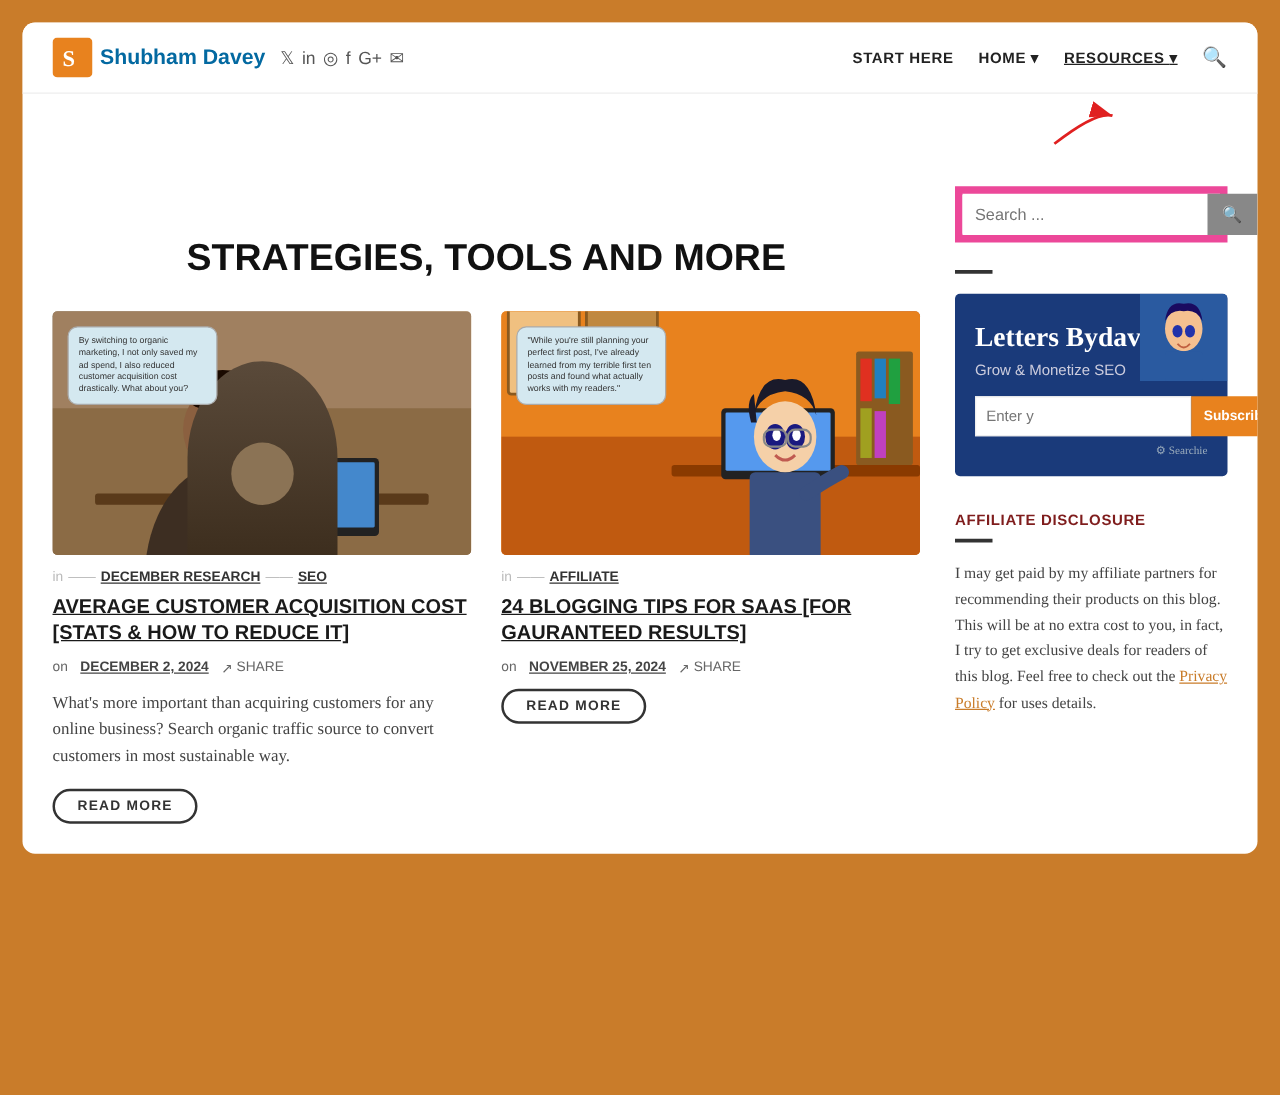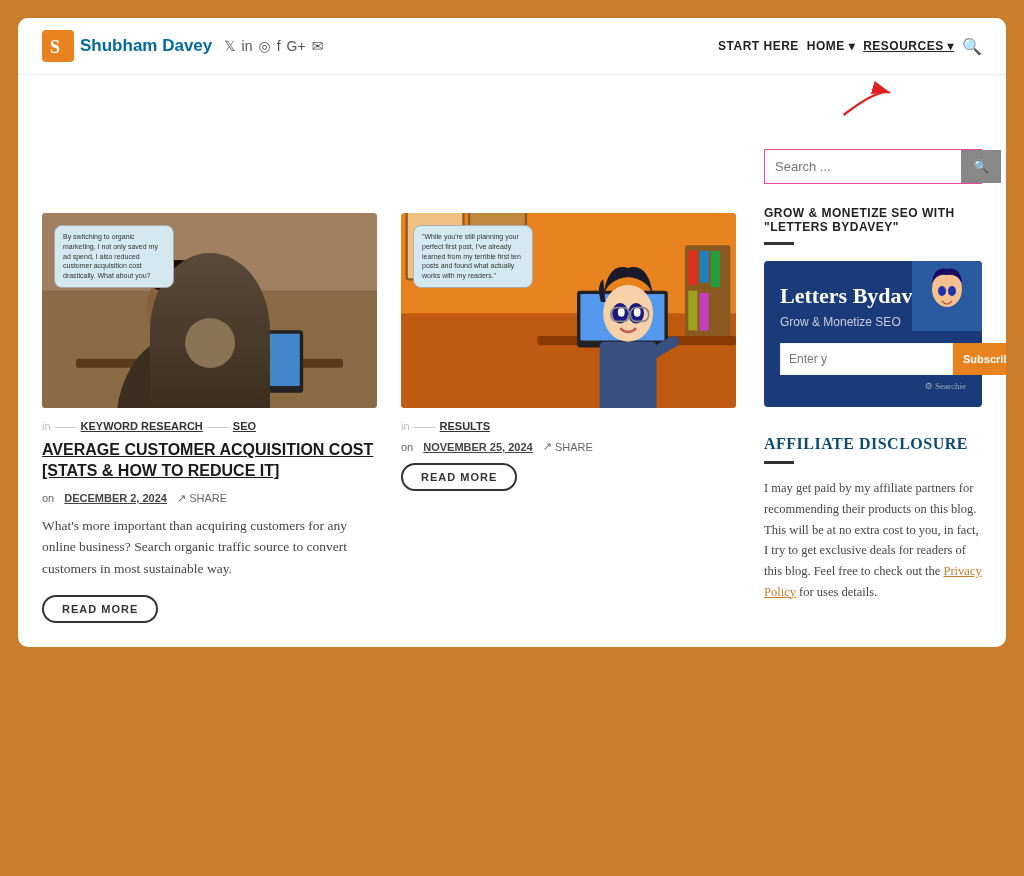--- a/index.html
+++ b/index.html
@@ -54,21 +54,21 @@
     }
     .social-icon {
       font-size: 14px;
       color: #555;
       text-decoration: none;
       font-family: Arial, sans-serif;
     }
     .header-nav {
       display: flex;
       align-items: center;
-      gap: 8px;
+      gap: 20px;
       margin-left: 25px;
     }
     .nav-item {
       font-family: Arial, sans-serif;
       font-size: 12px;
       font-weight: bold;
       text-transform: uppercase;
       letter-spacing: 0.5px;
       color: #222;
       text-decoration: none;
@@ -274,21 +274,21 @@
     
     .sidebar {
       width: 218px;
       flex-shrink: 0;
       margin-left: 28px;
       padding-top: 0;
     }
     .search-box {
       display: flex;
       align-items: center;
-      border: 1px solid #ec4899;
+      border: 6px solid #ec4899;
       margin-top: 24px;
       margin-bottom: 22px;
     }
     .search-box input {
       flex: 1;
       border: none;
       padding: 8px 10px;
       font-size: 13px;
       outline: none;
       font-family: Arial, sans-serif;
@@ -375,26 +375,26 @@
     }
     .nl-powered {
       font-size: 9px;
       color: #99aabb;
       text-align: right;
       margin-top: 6px;
     }
 
     
     .affiliate-title {
-      font-family: Liberation Serif, serif;
-      font-size: 16px;
+      font-family: Liberation Sans, sans-serif;
+      font-size: 12px;
       font-weight: 900;
       text-transform: uppercase;
       letter-spacing: 0.5px;
-      color: #0c4a6e;
+      color: #7f1d1d;
       margin-bottom: 8px;
     }
     .affiliate-divider {
       width: 30px;
       height: 3px;
       background: #333;
       margin-bottom: 14px;
     }
     .affiliate-text {
       font-size: 12.5px;
@@ -475,20 +475,21 @@
       </defs>
       <path d="M10,45 Q55,10 72,15" stroke="#e02020" stroke-width="3" fill="none" marker-end="url(#arrowhead)"></path>
     </svg>
   </div>
 
   <div class="main-content">
 
     <div class="blog-area">
       <h1 class="blog-title">
         <br>
+        <span>STRATEGIES, TOOLS AND MORE</span>
       </h1>
 
       <div class="post-grid">
 
         <article class="post-card">
           <div class="post-image img-business-man">
 
             <svg width="100%" height="100%" viewBox="0 0 295 195" preserveAspectRatio="xMidYMid slice">
               <rect width="295" height="195" fill="#a08060"></rect>
               <rect x="0" y="80" width="295" height="115" fill="#8b6b45"></rect>
@@ -510,21 +511,21 @@
 
               <ellipse cx="120" cy="68" rx="28" ry="15" fill="#1a0a00"></ellipse>
 
               <path d="M145,160 Q170,145 185,140" stroke="#3d2e22" stroke-width="12" fill="none" stroke-linecap="round"></path>
             </svg>
             <div class="speech-bubble-1">By switching to organic marketing, I not only saved my ad spend, I also reduced customer acquisition cost drastically. What about you?</div>
           </div>
           <div class="post-meta">
             <span>in</span>
             <span>——</span>
-            <a href="#">KEYWORD RESEARCH</a>
+            <a href="#">DECEMBER RESEARCH</a>
             <span>——</span>
             <a href="#">SEO</a>
           </div>
           <h2 class="post-title">AVERAGE CUSTOMER ACQUISITION COST [STATS &amp; HOW TO REDUCE IT]</h2>
           <div class="post-date-row">
             <span>on</span>
             <a href="#">DECEMBER 2, 2024</a>
             <span class="share-btn">↗ <span>SHARE</span></span>
           </div>
           <p class="post-excerpt">What's more important than acquiring customers for any online business? Search organic traffic source to convert customers in most sustainable way.</p>
@@ -571,41 +572,41 @@
               <rect x="263" y="45" width="8" height="28" fill="#2080c0"></rect>
               <rect x="273" y="45" width="8" height="32" fill="#20a040"></rect>
               <rect x="253" y="80" width="8" height="35" fill="#a0a020"></rect>
               <rect x="263" y="82" width="8" height="33" fill="#c040c0"></rect>
             </svg>
             <div class="speech-bubble-2">"While you're still planning your perfect first post, I've already learned from my terrible first ten posts and found what actually works with my readers."</div>
           </div>
           <div class="post-meta">
             <span>in</span>
             <span>——</span>
-            <a href="#">RESULTS</a>
-          </div>
+            <a href="#">AFFILIATE</a>
+          </div>
+          <h2 class="post-title">24 BLOGGING TIPS FOR SAAS [FOR GAURANTEED RESULTS]</h2>
           <div class="post-date-row">
             <span>on</span>
             <a href="#">NOVEMBER 25, 2024</a>
             <span class="share-btn">↗ <span>SHARE</span></span>
           </div>
           <a class="read-more-btn" href="#">READ MORE</a>
         </article>
 
       </div>
     </div>
 
     <aside class="sidebar">
       <div class="search-box">
         <input type="text" placeholder="Search ..." style="">
         <button>🔍</button>
       </div>
 
       <div>
-        <div class="sidebar-section-title">GROW &amp; MONETIZE SEO WITH "LETTERS BYDAVEY"</div>
         <div class="sidebar-divider"></div>
 
         <div class="newsletter-widget">
 
           <div class="newsletter-widget-art">
             <svg width="70" height="70" viewBox="0 0 70 70">
               <rect width="70" height="70" fill="#2a5aa0"></rect>
 
               <ellipse cx="35" cy="28" rx="15" ry="18" fill="#f5c090"></ellipse>
               <path d="M20,22 Q22,5 35,8 Q48,5 50,22 Q45,12 35,14 Q25,12 20,22" fill="#1a0a60"></path>

